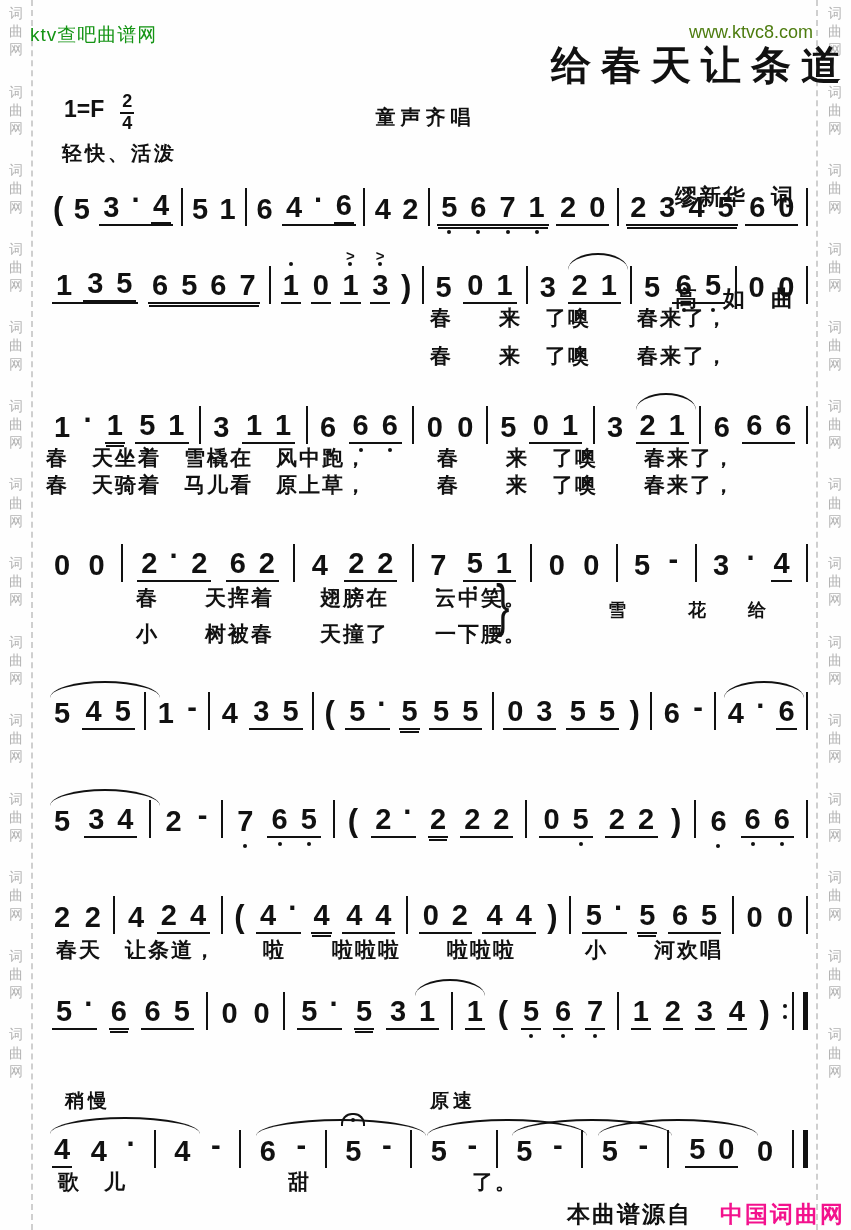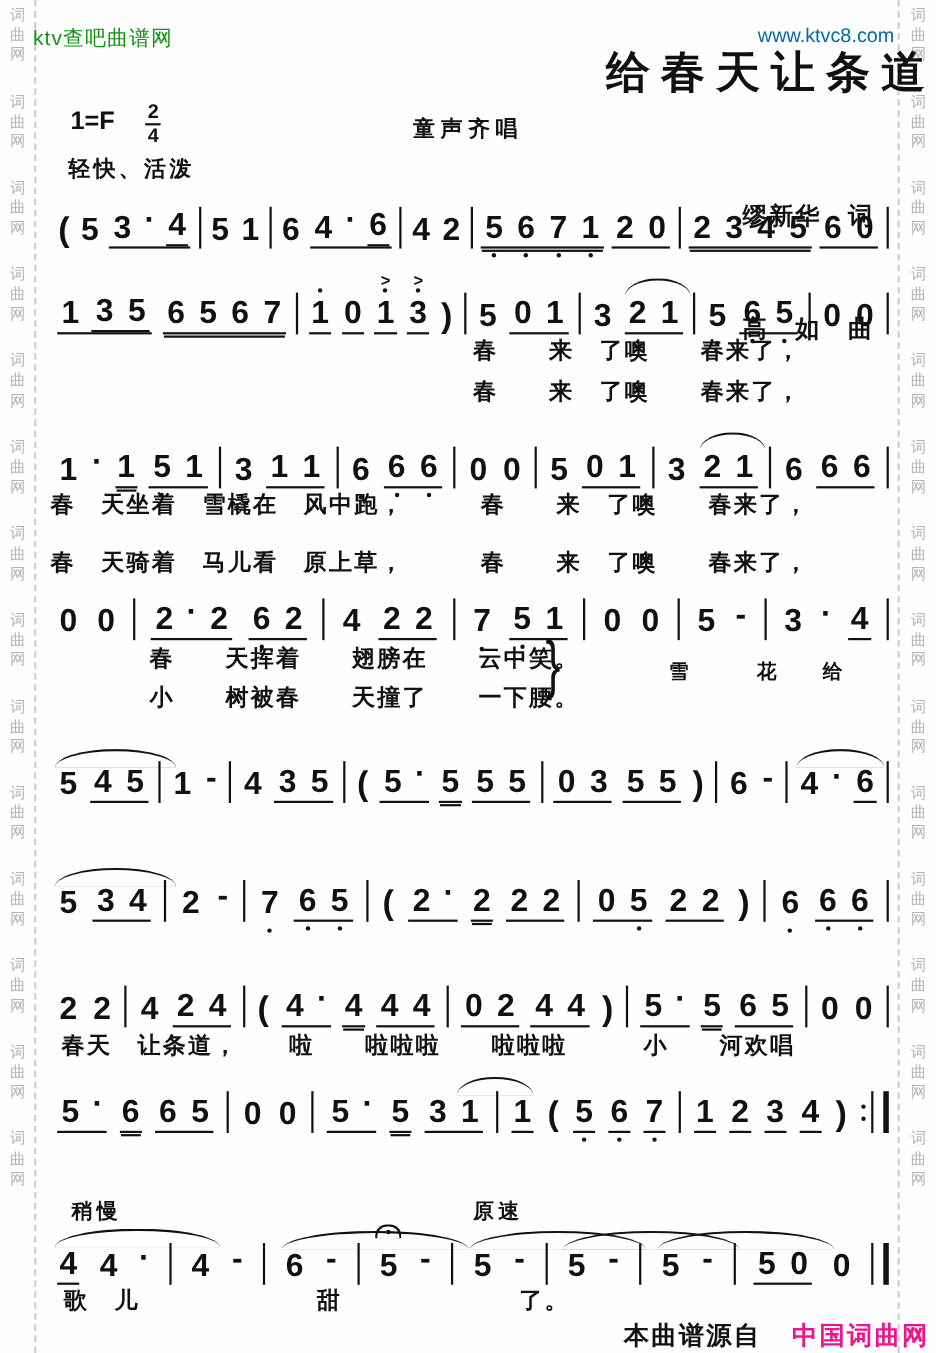--- a/index.html
+++ b/index.html
@@ -18,21 +18,21 @@
   .dash-line.right{left:816px}
   
   .site-link{position:absolute;font-size:19px;letter-spacing:1px;cursor:pointer}
   .site-left{left:30px;top:22px}
   .site-right{right:38px;top:22px;font-size:18px;letter-spacing:0}
   .title{position:absolute;left:0;right:0;top:38px;text-align:right;font-size:40px;
     font-weight:bold;letter-spacing:10px}
   .subtitle{position:absolute;left:0;right:0;top:104px;text-align:center;font-size:20px;
     font-weight:bold;letter-spacing:5px}
   .keyblock{position:absolute;left:64px;top:96px;font-size:23px;font-weight:bold;
-    display:flex;align-items:flex-start;gap:28px}
+    display:flex;align-items:flex-start;gap:16px}
   .frac{display:inline-flex;flex-direction:column;align-items:center;font-size:18px;line-height:1.05;margin-top:-4px}
   .frac .num{border-bottom:2px solid #111;padding:0 2px 1px}
   .tempo{position:absolute;left:62px;top:140px;font-size:20px;font-weight:bold;letter-spacing:3px}
   .credits{position:absolute;right:56px;top:112px;font-size:22px;font-weight:bold;
     line-height:1.55;letter-spacing:2px;text-align:left;white-space:pre}
   
   #score{position:absolute;left:42px;top:0;width:772px}
   .sys{position:absolute;left:0;width:100%}
   .row{display:flex;justify-content:space-between;align-items:flex-end;
     padding:0 6px 0 10px;height:42px}
@@ -216,21 +216,21 @@
     <div class="edge-group">
       <span>词</span>
       <span>曲</span>
       <span>网</span>
     </div>
   </div>
 <div class="dash-line left"></div>
 <div class="dash-line right"></div>
 
 <div class="site-link site-left" style="color: rgb(20, 148, 20);">ktv查吧曲谱网</div>
-<div class="site-link site-right" style="color: #0369a1;">www.ktvc8.com</div>
+<div class="site-link site-right" style="color: #4d7c0f;">www.ktvc8.com</div>
 <div class="title">给春天让条道</div>
 <div class="subtitle">童声齐唱</div>
 <div class="keyblock">
   <span>1=F</span>
   <span class="frac">
     <span class="num">2</span>
     <span>4</span>
   </span>
 </div>
 <div class="tempo">轻快、活泼</div>
@@ -375,21 +375,21 @@
         </span>
         <span class="bar-line"></span>
         <span class="tk">6</span>
         <span class="grp u">
           <span class="tk">6</span>
           <span class="tk">6</span>
         </span>
         <span class="bar-line"></span>
       </div>
       <div class="lyr" style="top: 42px; left: 4px;">春　天坐着　雪橇在　风中跑，　　　春　　来　了噢　　春来了，</div>
-      <div class="lyr" style="top: 95px; left: 4px;">春　天骑着　马儿看　原上草，　　　春　　来　了噢　　春来了，</div>
+      <div class="lyr" style="top: 69px; left: 4px;">春　天骑着　马儿看　原上草，　　　春　　来　了噢　　春来了，</div>
     </div>
     <div class="sys" style="top: 540px;">
       <div class="row">
         <span class="tk">0</span>
         <span class="tk">0</span>
         <span class="bar-line"></span>
         <span class="grp u">
           <span class="tk">2</span>
           <span class="mid">·</span>
           <span class="tk">2</span>

